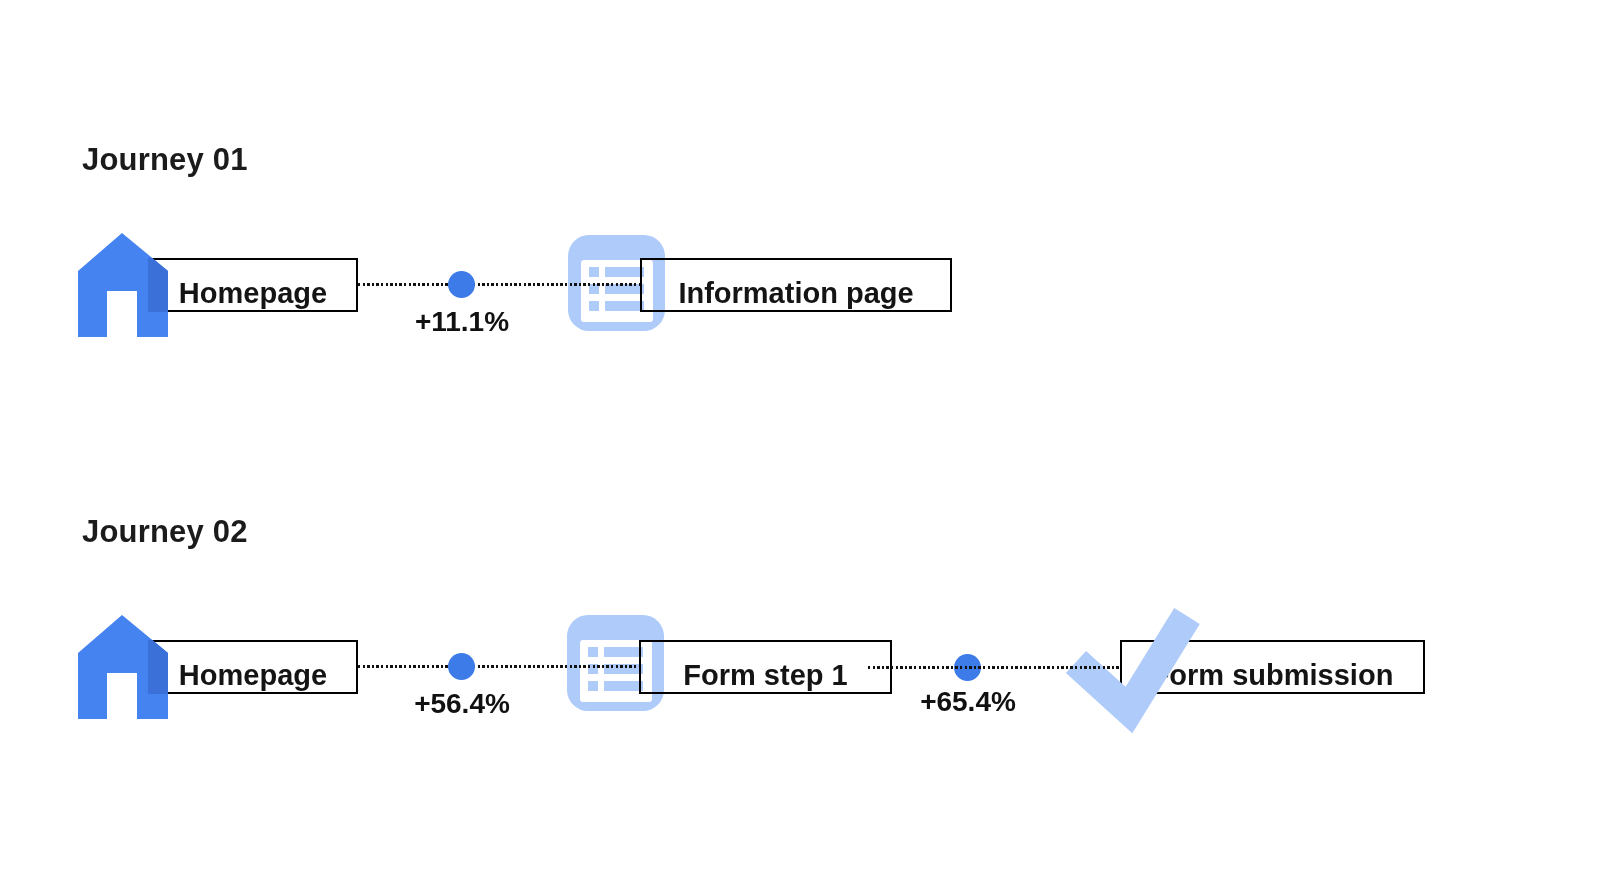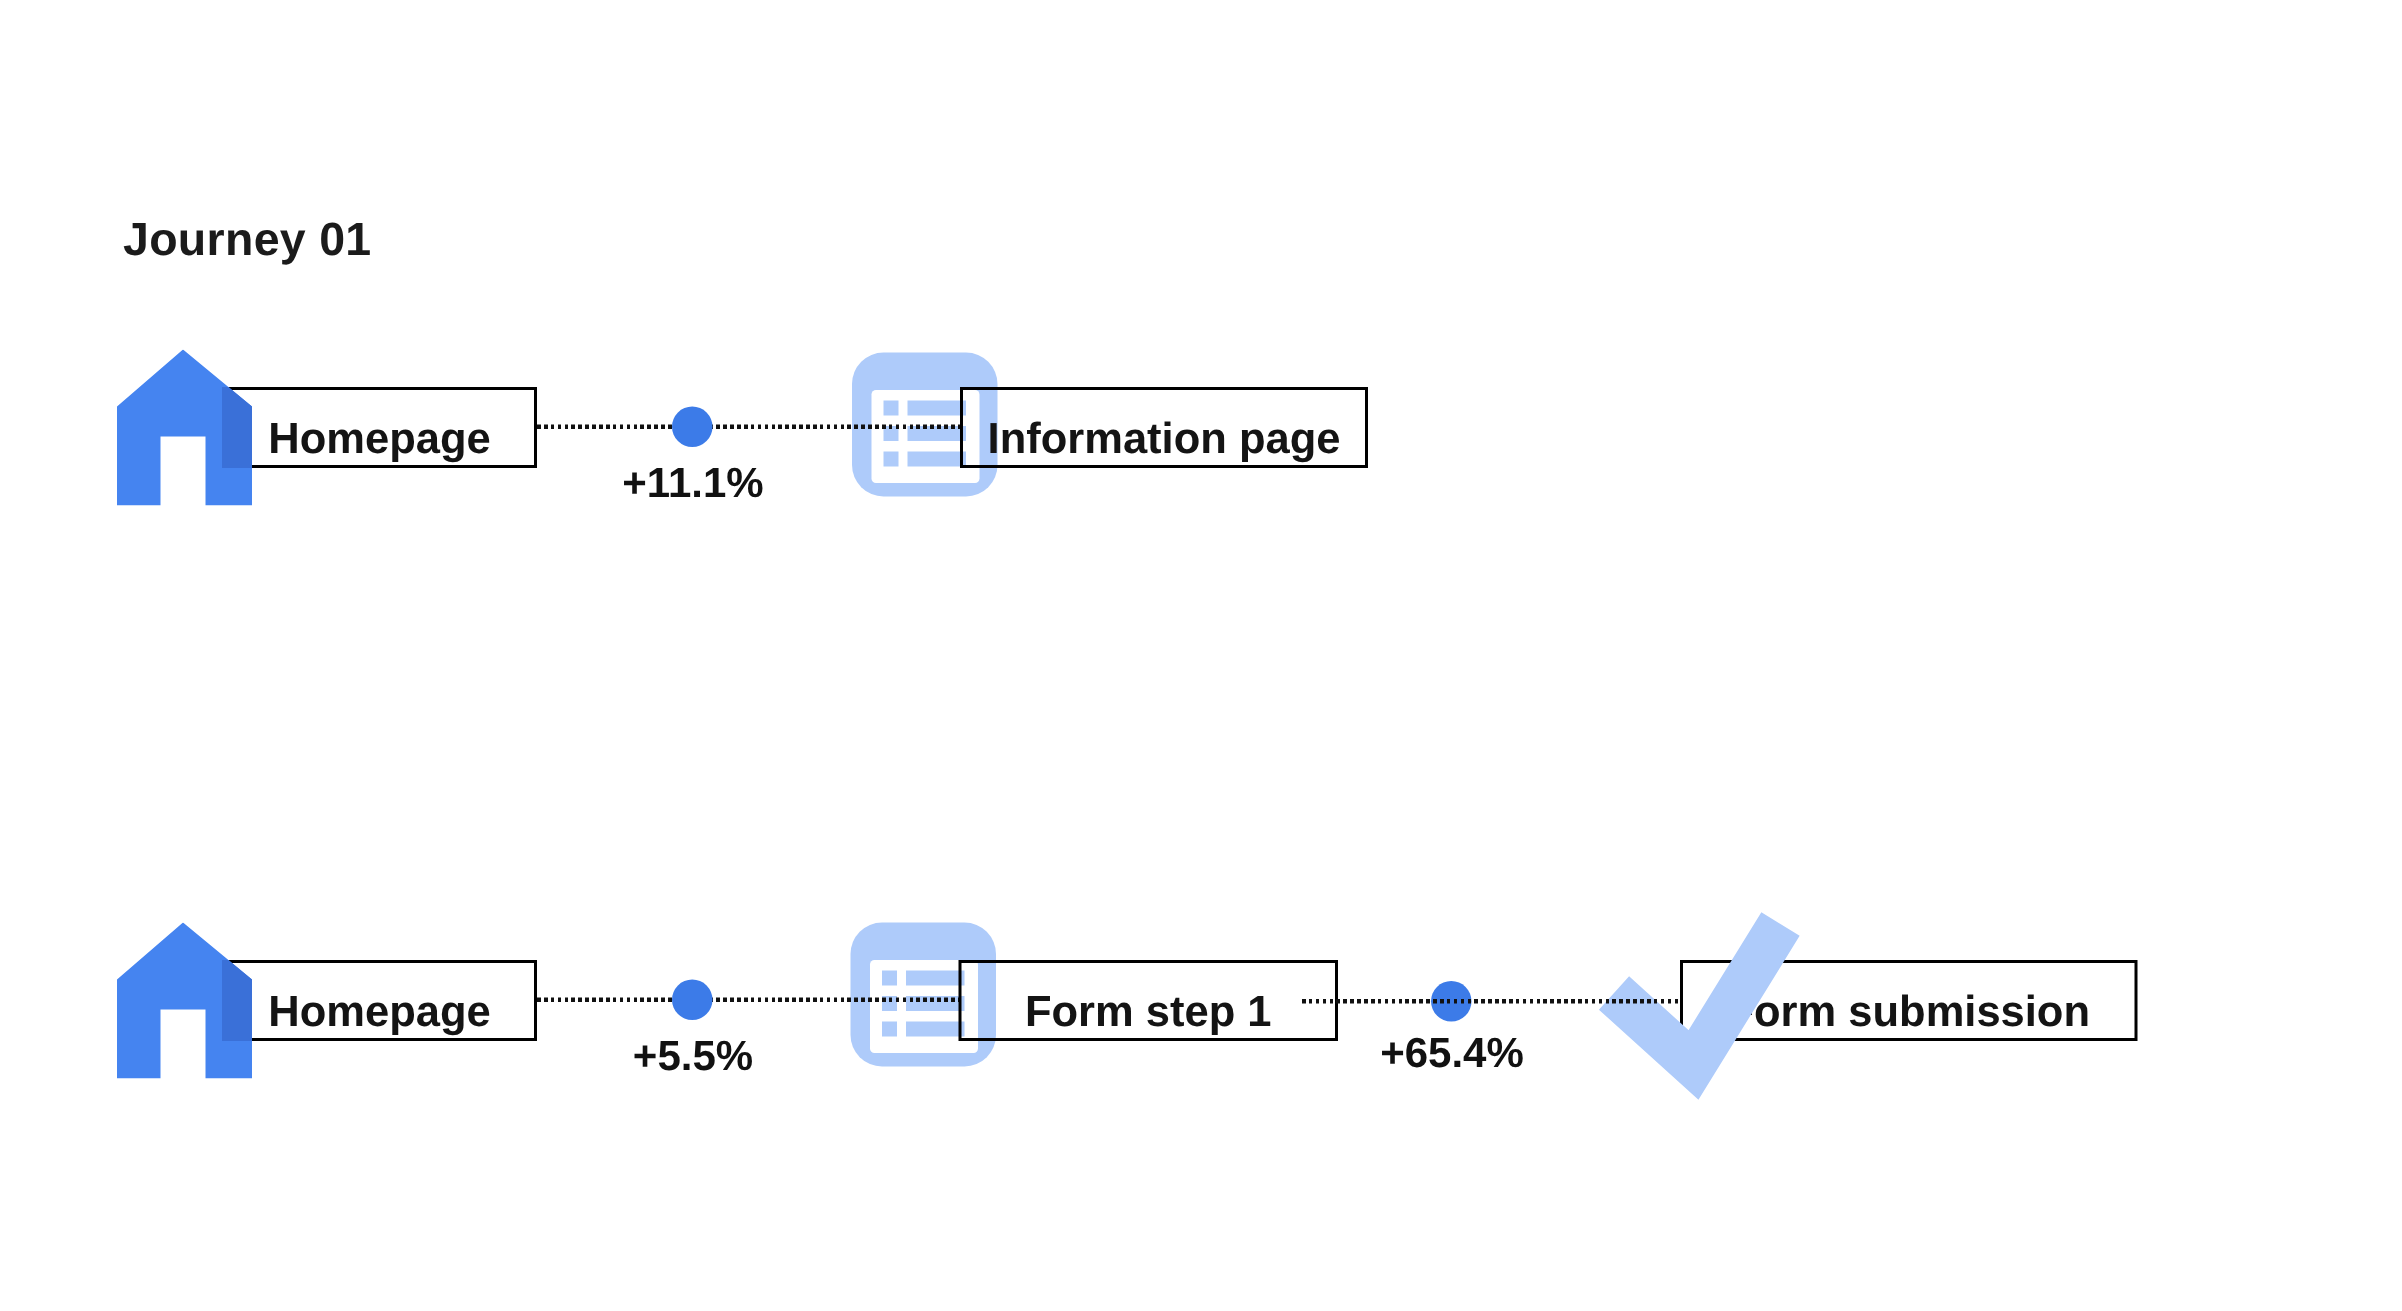--- a/index.html
+++ b/index.html
@@ -112,27 +112,28 @@
       <div class="row">
           <div class="sq"></div>
           <div class="bar"></div>
         </div>
     </div>
   </div>
 
   <div class="stepbox" style="left:148px;top:258px;width:210px;">
     <span>Homepage</span>
   </div>
-  <div class="stepbox" style="left:640px;top:258px;width:272px;">
+  <div class="stepbox" style="left:640px;top:258px;width:312px;">
     <span>Information page</span>
   </div>
 
   <div class="tdot" style="left:448px;top:271px;"></div>
   <div class="delta" style="left:382px;top:306px;">+11.1%</div>
 
+  <div class="jtitle" style="left:82px;top:514px;">Journey 02</div>
 
   <div class="dotline" style="left:358px;top:665px;width:282px;"></div>
   <div class="dotline over" style="left:868px;top:666px;width:252px;"></div>
 
   <svg class="homeicon" style="left:78px;top:615px;" width="90" height="104" viewBox="0 0 90 104">
     <defs>
         <clipPath id="hc2">
           <rect x="70" y="25" width="20" height="54"></rect>
         </clipPath>
       </defs>
@@ -165,18 +166,18 @@
     <span>Homepage</span>
   </div>
   <div class="stepbox" style="left:639px;top:640px;width:253px;">
     <span>Form step 1</span>
   </div>
   <div class="stepbox" style="left:1120px;top:640px;width:305px;">
     <span>Form submission</span>
   </div>
 
   <div class="tdot" style="left:448px;top:653px;"></div>
-  <div class="delta" style="left:382px;top:688px;">+5.5%</div>
+  <div class="delta" style="left:382px;top:688px;">+56.4%</div>
 
   <div class="tdot" style="left:954px;top:654px;"></div>
   <div class="delta" style="left:888px;top:686px;">+65.4%</div>
 
 </div>
 
 </body></html>

